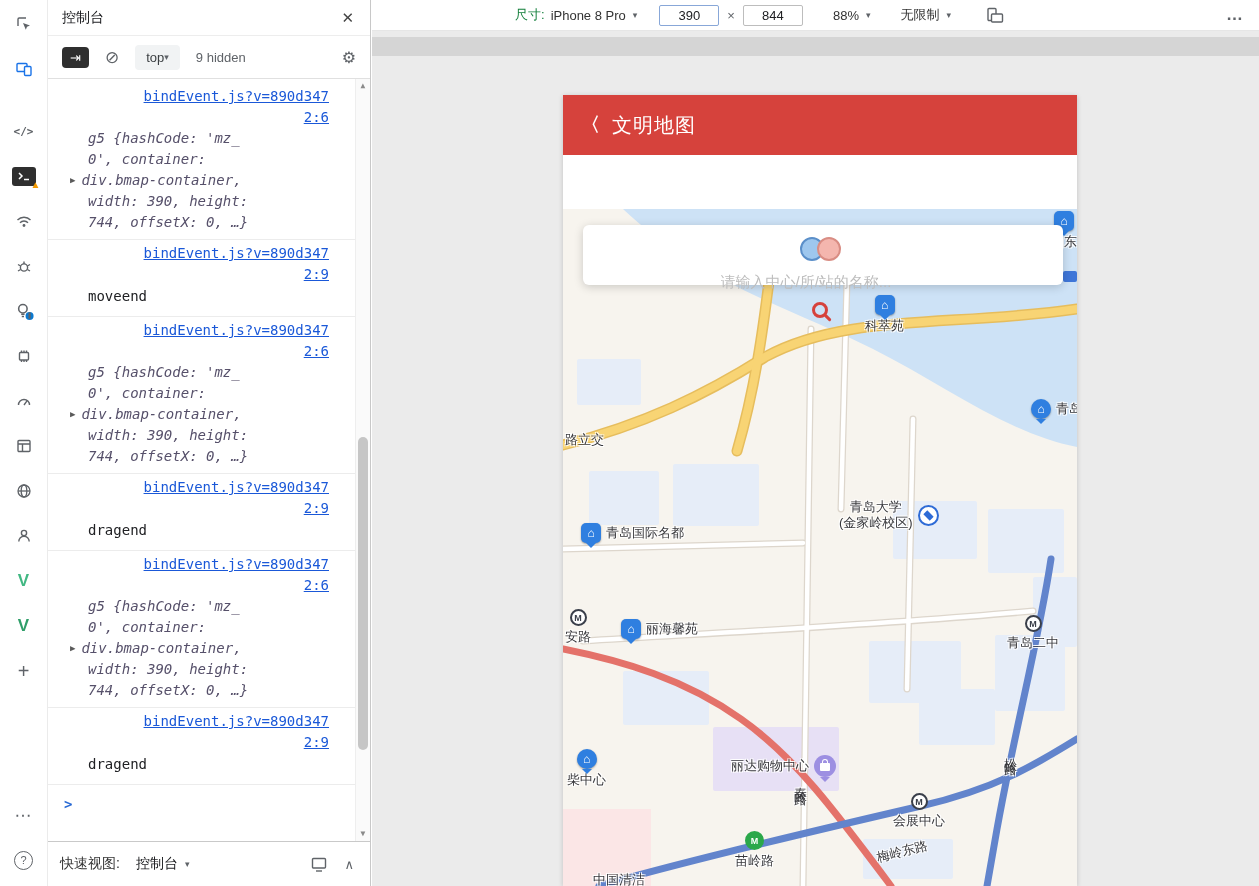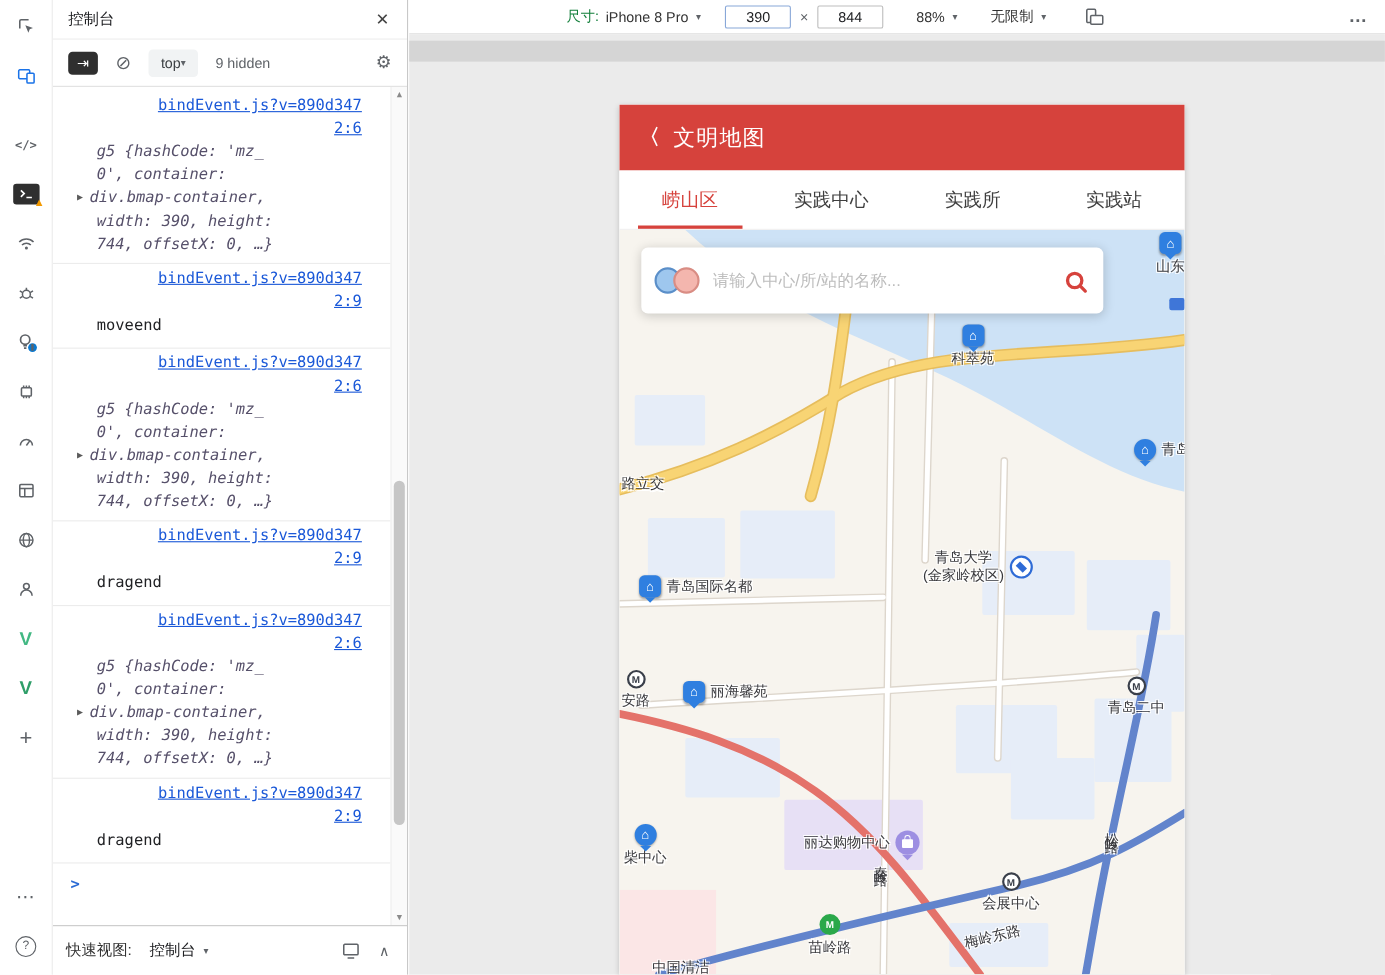--- a/index.html
+++ b/index.html
@@ -93,23 +93,23 @@
   .app-title { font-size:20px; letter-spacing:1px; }
   .app-tabs { height:54px; display:flex; border-bottom:1px solid #f0f0f0; background:#fff; }
   .tab { flex:1; display:flex; align-items:center; justify-content:center; font-size:17px;
          color:#3f3f3f; position:relative; cursor:pointer; }
   .tab.active { color:#d6423c; }
   .tab.active::after { content:""; position:absolute; left:13%; right:13%; bottom:0; height:3px; background:#d6423c; }
 
   .map { position:absolute; top:114px; left:0; right:0; bottom:0; background:#f7f4ee; overflow:hidden; }
   .mapsvg { position:absolute; inset:0; width:100%; height:100%; }
 
-  .search-card { position:absolute; left:20px; top:16px; width:420px; height:60px; background:#fff;
+  .search-card { position:absolute; left:20px; top:16px; width:480px; height:60px; background:#fff;
                  border-radius:6px; box-shadow:0 2px 10px rgba(0,0,0,.18); display:flex; align-items:center;
-                 padding:0 18px 0 12px; gap:12px; z-index:5; }
+                 padding:12px 18px 0 12px; gap:12px; z-index:5;flex-direction:column; }
   .mascots { display:flex; align-items:center; }
   .m1,.m2 { width:24px; height:24px; border-radius:50%; }
   .m1 { background:#9ec7ee; border:2px solid #5b8fc9; }
   .m2 { background:#f4b6ae; border:2px solid #d98d84; margin-left:-7px; }
   .search-input { flex:1; border:none; outline:none; font-size:15px; color:#333; background:transparent;
                   font-family:"Liberation Sans",sans-serif; }
   .search-input::placeholder { color:#bdbdbd; }
   .mag { width:16px; height:16px; border:3px solid #d6423c; border-radius:50%; position:relative; flex:0 0 auto; }
   .mag::after { content:""; position:absolute; width:3px; height:9px; background:#d6423c;
                 transform:rotate(-45deg); right:-4px; bottom:-7px; border-radius:2px; }
@@ -381,26 +381,20 @@
 
   <div class="da-canvas">
     <div class="canvas-strip"></div>
 
     <div class="phone">
       <div class="app-header">
         <span class="app-back">〈</span>
         <span class="app-title">文明地图</span>
       </div>
 
-      <div class="app-tabs">
-        <span class="tab active">崂山区</span>
-        <span class="tab">实践中心</span>
-        <span class="tab">实践所</span>
-        <span class="tab">实践站</span>
-      </div>
 
       <div class="map">
         <svg class="mapsvg" viewBox="0 0 514 677" preserveAspectRatio="none">
 
           <path d="M60,0 C140,75 230,100 310,140 C380,175 445,225 514,238 L514,0 Z" fill="#cde2f6"></path>
 
           <g fill="#e6edf8">
             <rect x="14" y="150" width="64" height="46" rx="2"></rect>
             <rect x="110" y="255" width="86" height="62" rx="2"></rect>
             <rect x="26" y="262" width="70" height="54" rx="2"></rect>

